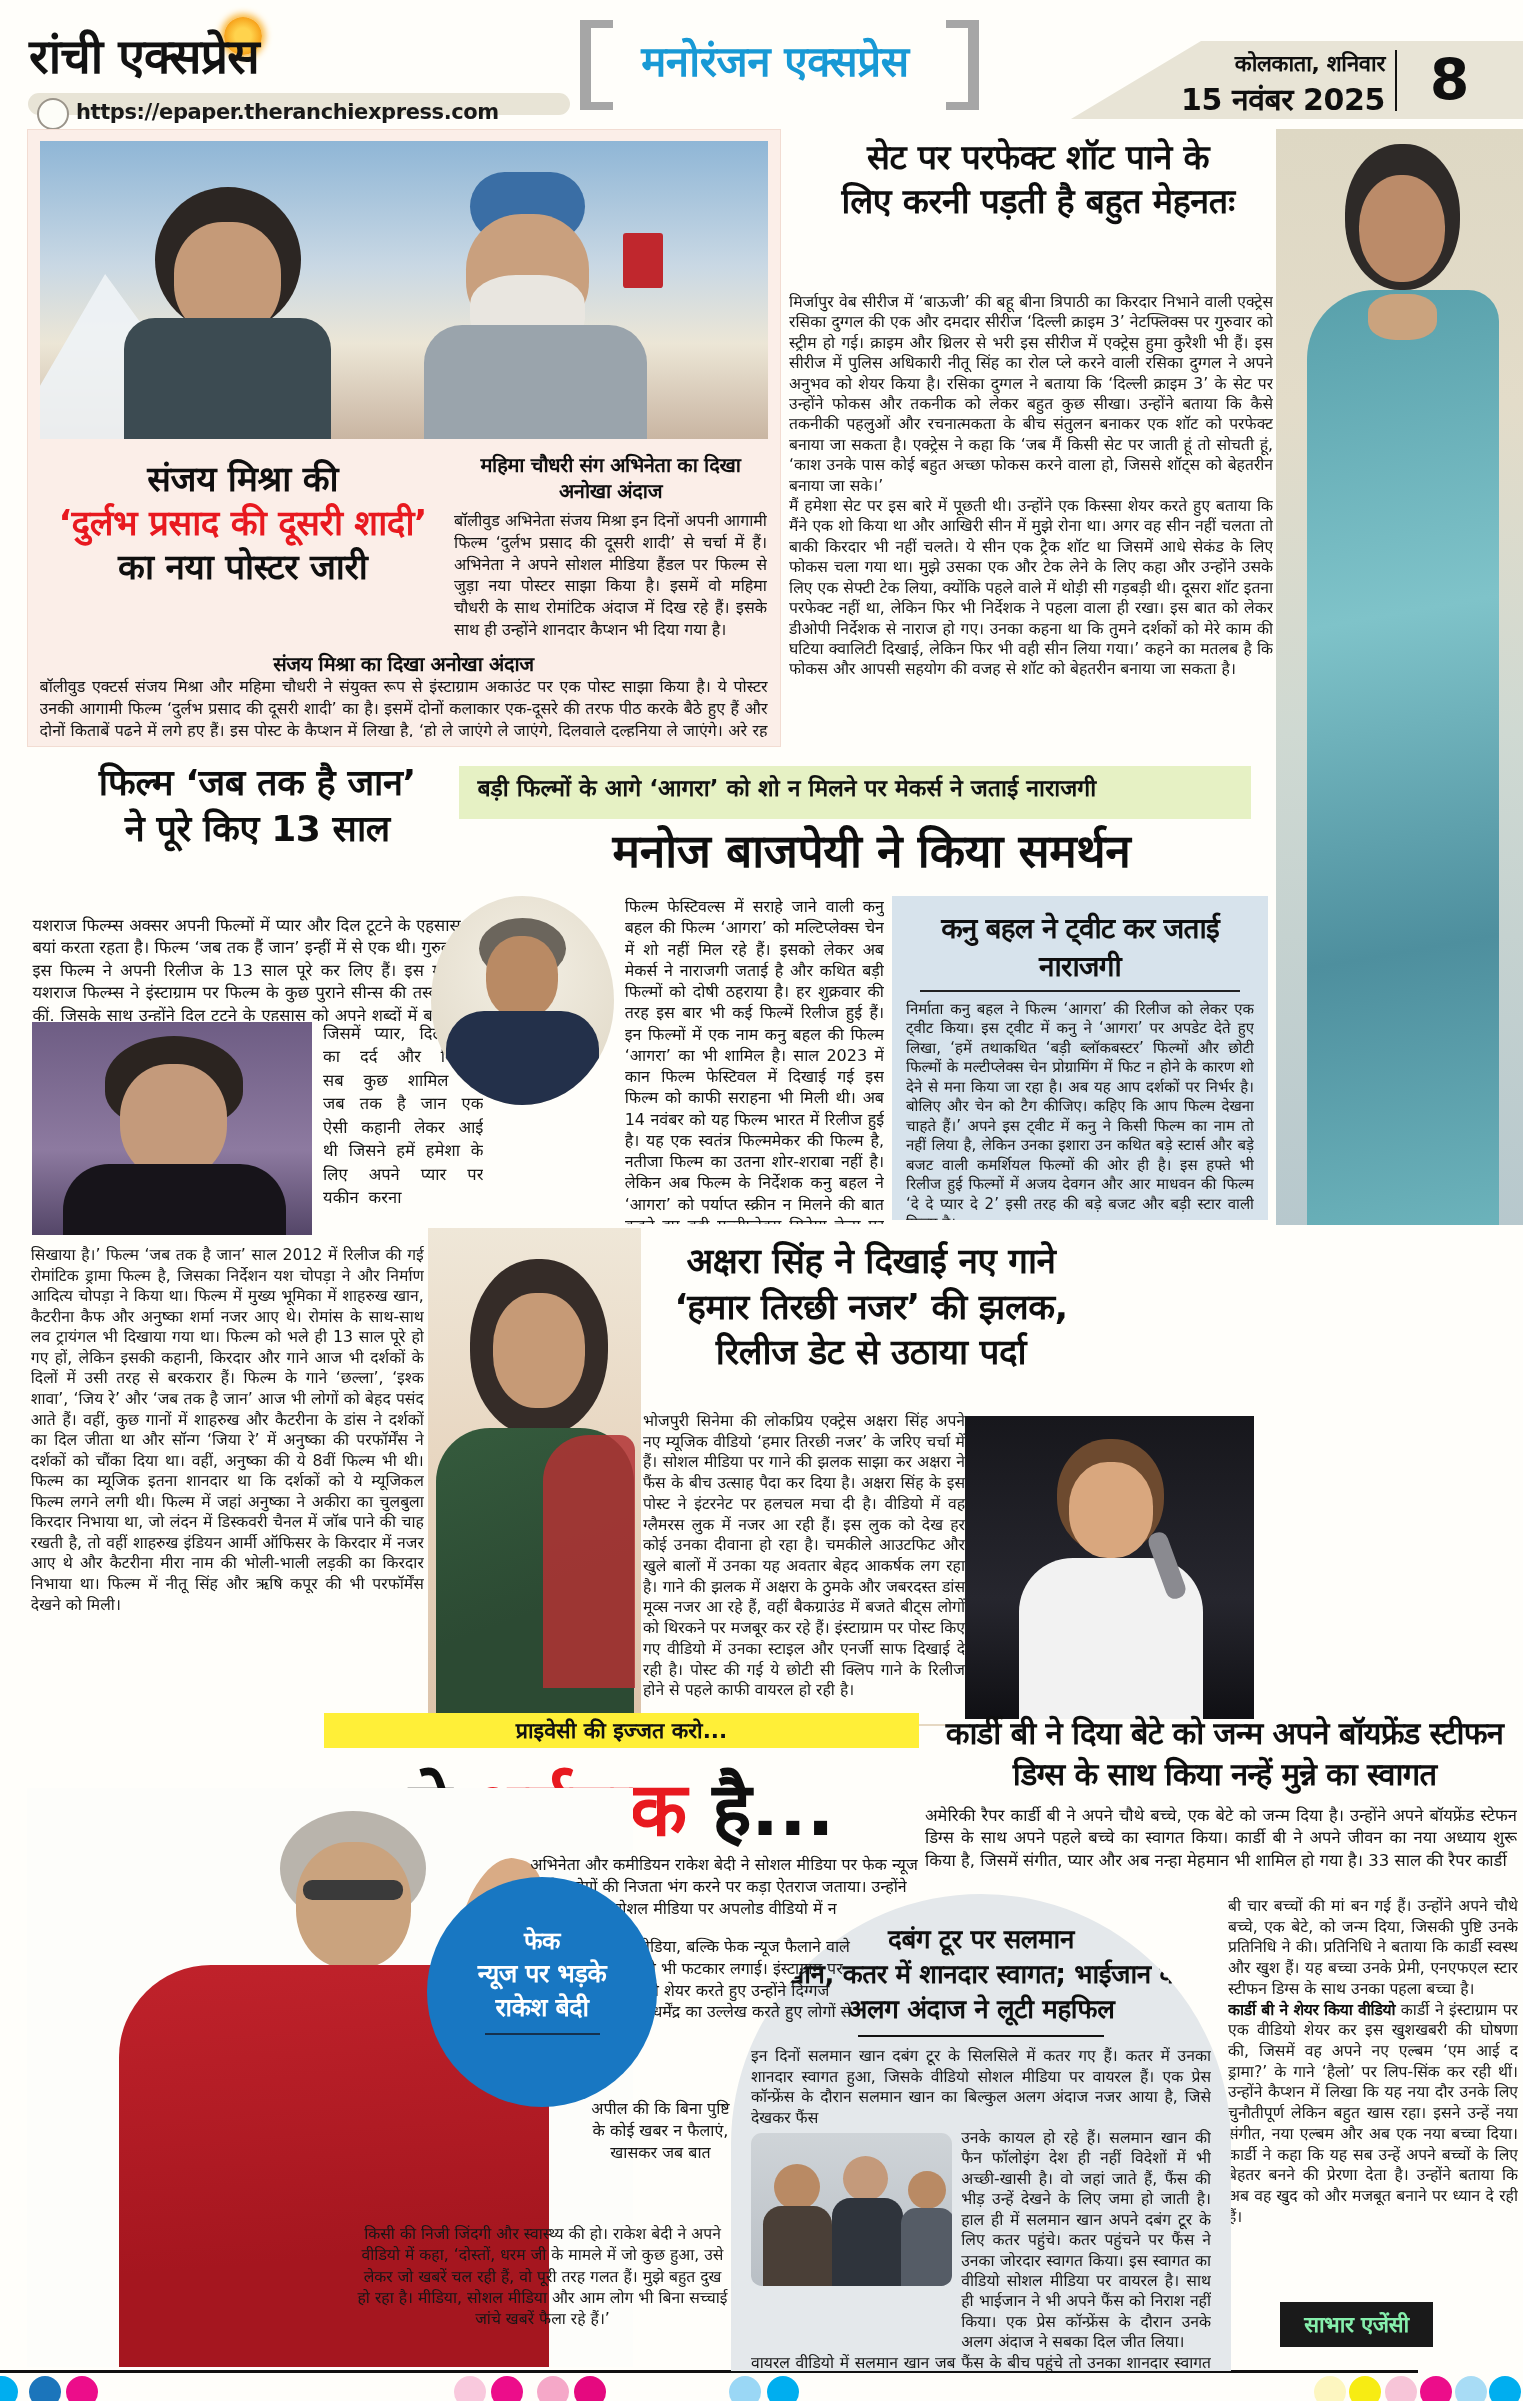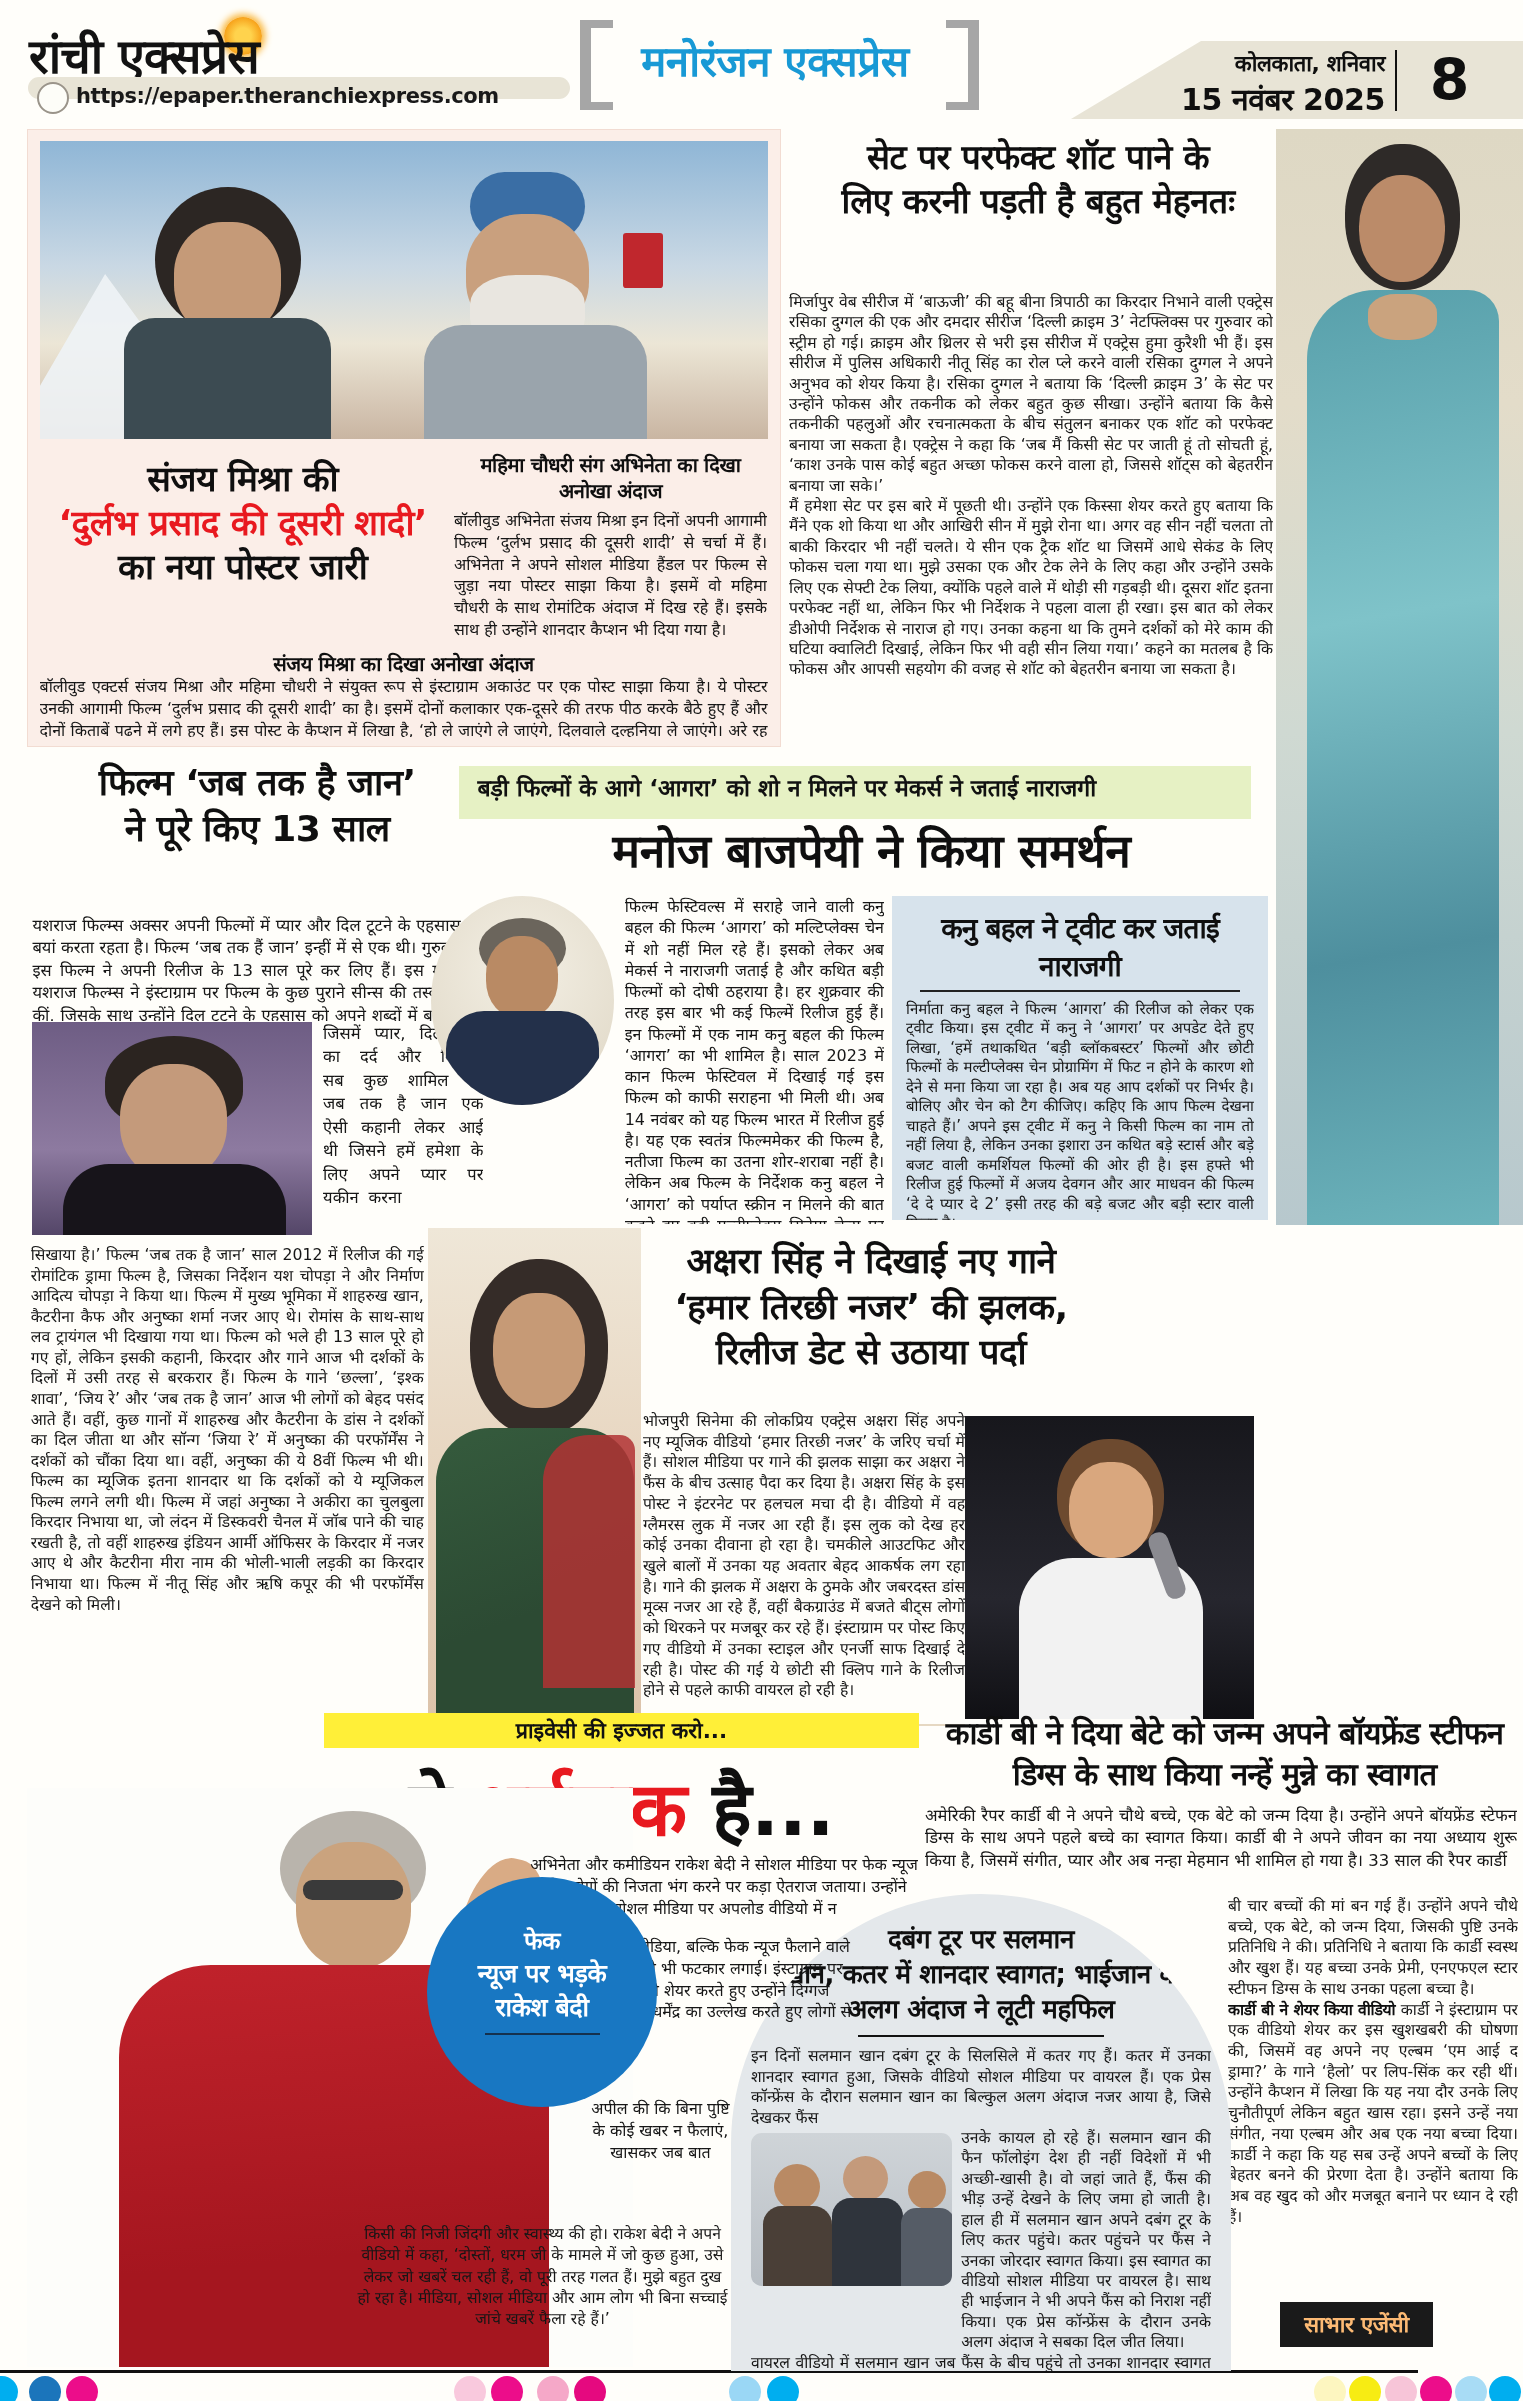--- a/index.html
+++ b/index.html
@@ -18,21 +18,21 @@
   .dot{position:absolute;border-radius:50%;width:32px;height:32px;}
 </style>
 </head>
 <body>
 
 <div id="page">
 
   <div class="abs" style="left:0;top:0;width:1523px;height:123px;">
     <div class="shape" style="left:224px;top:17px;width:38px;height:38px;border-radius:50%;background:radial-gradient(circle,#ffd34d 30%,#f7a21a 70%);box-shadow:0 0 7.7px 3.1px #f9b63a;"></div>
     <div class="abs hl" style="left:29px;top:21.5px;font-size:48px;letter-spacing:-0.8px;color:#121212;">रांची एक्सप्रेस</div>
-    <div class="abs" style="left:28px;top:77px;width:542px;height:22px;background:#e8e4d6;border-radius:13px;">
+    <div class="abs" style="left:28px;top:93px;width:542px;height:22px;background:#e8e4d6;border-radius:13px;">
       <div class="shape" style="left:9.2px;top:5.4px;width:28px;height:28px;border-radius:50%;background:#fdfdf8;border:2.3px solid #9a948a;"></div>
       <div class="abs hl" style="left:48px;top:7px;font-size:21px;letter-spacing:-0.4px;color:#191919;">https://epaper.theranchiexpress.com</div>
     </div>
 
     <div class="shape" style="left:580px;top:20px;width:21.5px;height:74px;border-left:11.5px solid #a6a6a6;border-top:8.4px solid #a6a6a6;border-bottom:8.4px solid #a6a6a6;"></div>
     <div class="abs hl center" style="left:610px;top:31px;width:330px;font-size:42px;color:#1899d5;">मनोरंजन एक्सप्रेस</div>
     <div class="shape" style="left:946px;top:20px;width:21.5px;height:74px;border-right:11.5px solid #a6a6a6;border-top:8.4px solid #a6a6a6;border-bottom:8.4px solid #a6a6a6;"></div>
 
     <div class="abs" style="left:1071px;top:41px;width:452px;height:78px;background:#e8e4d6;clip-path:polygon(0 100%,130px 0,100% 0,100% 100%);">
       <div class="abs hl" style="right:138px;top:6.1px;font-size:22px;text-align:right;">कोलकाता, शनिवार</div>
@@ -192,21 +192,21 @@
         <div class="shape" style="left:81px;top:65px;width:71px;height:88px;background:#2f343c;border-radius:18.4px 18.4px 0 0;"></div>
         <div class="shape" style="left:157px;top:38px;width:38px;height:38px;border-radius:50%;background:#b98a64;"></div>
         <div class="shape" style="left:150px;top:75px;width:54px;height:78px;background:#555c66;border-radius:15.3px 15.3px 0 0;"></div>
       </div>
       <p class="body" style="font-size:15.7px;line-height:1.3;">उनके कायल हो रहे हैं। सलमान खान की फैन फॉलोइंग देश ही नहीं विदेशों में भी अच्छी-खासी है। वो जहां जाते हैं, फैंस की भीड़ उन्हें देखने के लिए जमा हो जाती है। हाल ही में सलमान खान अपने दबंग टूर के लिए कतर पहुंचे। कतर पहुंचने पर फैंस ने उनका जोरदार स्वागत किया। इस स्वागत का वीडियो सोशल मीडिया पर वायरल है। साथ ही भाईजान ने भी अपने फैंस को निराश नहीं किया। एक प्रेस कॉन्फ्रेंस के दौरान उनके अलग अंदाज ने सबका दिल जीत लिया।</p>
     </div>
     <p class="body" style="font-size:15.7px;line-height:1.3;">वायरल वीडियो में सलमान खान जब फैंस के बीच पहुंचे तो उनका शानदार स्वागत हुआ। कई फैंस के साथ उन्होंने भारत का झंडा थामा। साथ ही कई लोगों ने उन्हें फूलों का गुलदस्ता भी दिया। सलमान खान भी इस स्वागत से काफी खुश नजर आए। इस प्रेस इवेंट में उनकी सुरक्षा में कोई चूक नहीं दिखी। हर पल बॉडीगार्ड शेरा साथ में नजर आया।</p>
   </div>
 
   <div class="abs" style="left:1280px;top:2302px;width:153px;height:45px;background:#1a1a1a;text-align:center;">
-    <span class="hl" style="color:#fdba74;font-size:22px;line-height:45px;">साभार एजेंसी</span>
+    <span class="hl" style="color:#86efac;font-size:22px;line-height:45px;">साभार एजेंसी</span>
   </div>
 
   <div class="rule" style="left:0;top:2370px;width:1418px;height:3.1px;"></div>
   <div>
     <div class="dot" style="left:-14px;top:2376px;background:#00aeef;"></div>
     <div class="dot" style="left:29px;top:2376px;background:#1b75bb;"></div>
     <div class="dot" style="left:66px;top:2376px;background:#ec0d8a;"></div>
     <div class="dot" style="left:454px;top:2376px;background:#f9c9dd;"></div>
     <div class="dot" style="left:491px;top:2376px;background:#ec0d8a;"></div>
     <div class="dot" style="left:537px;top:2376px;background:#f5a8c8;"></div>

